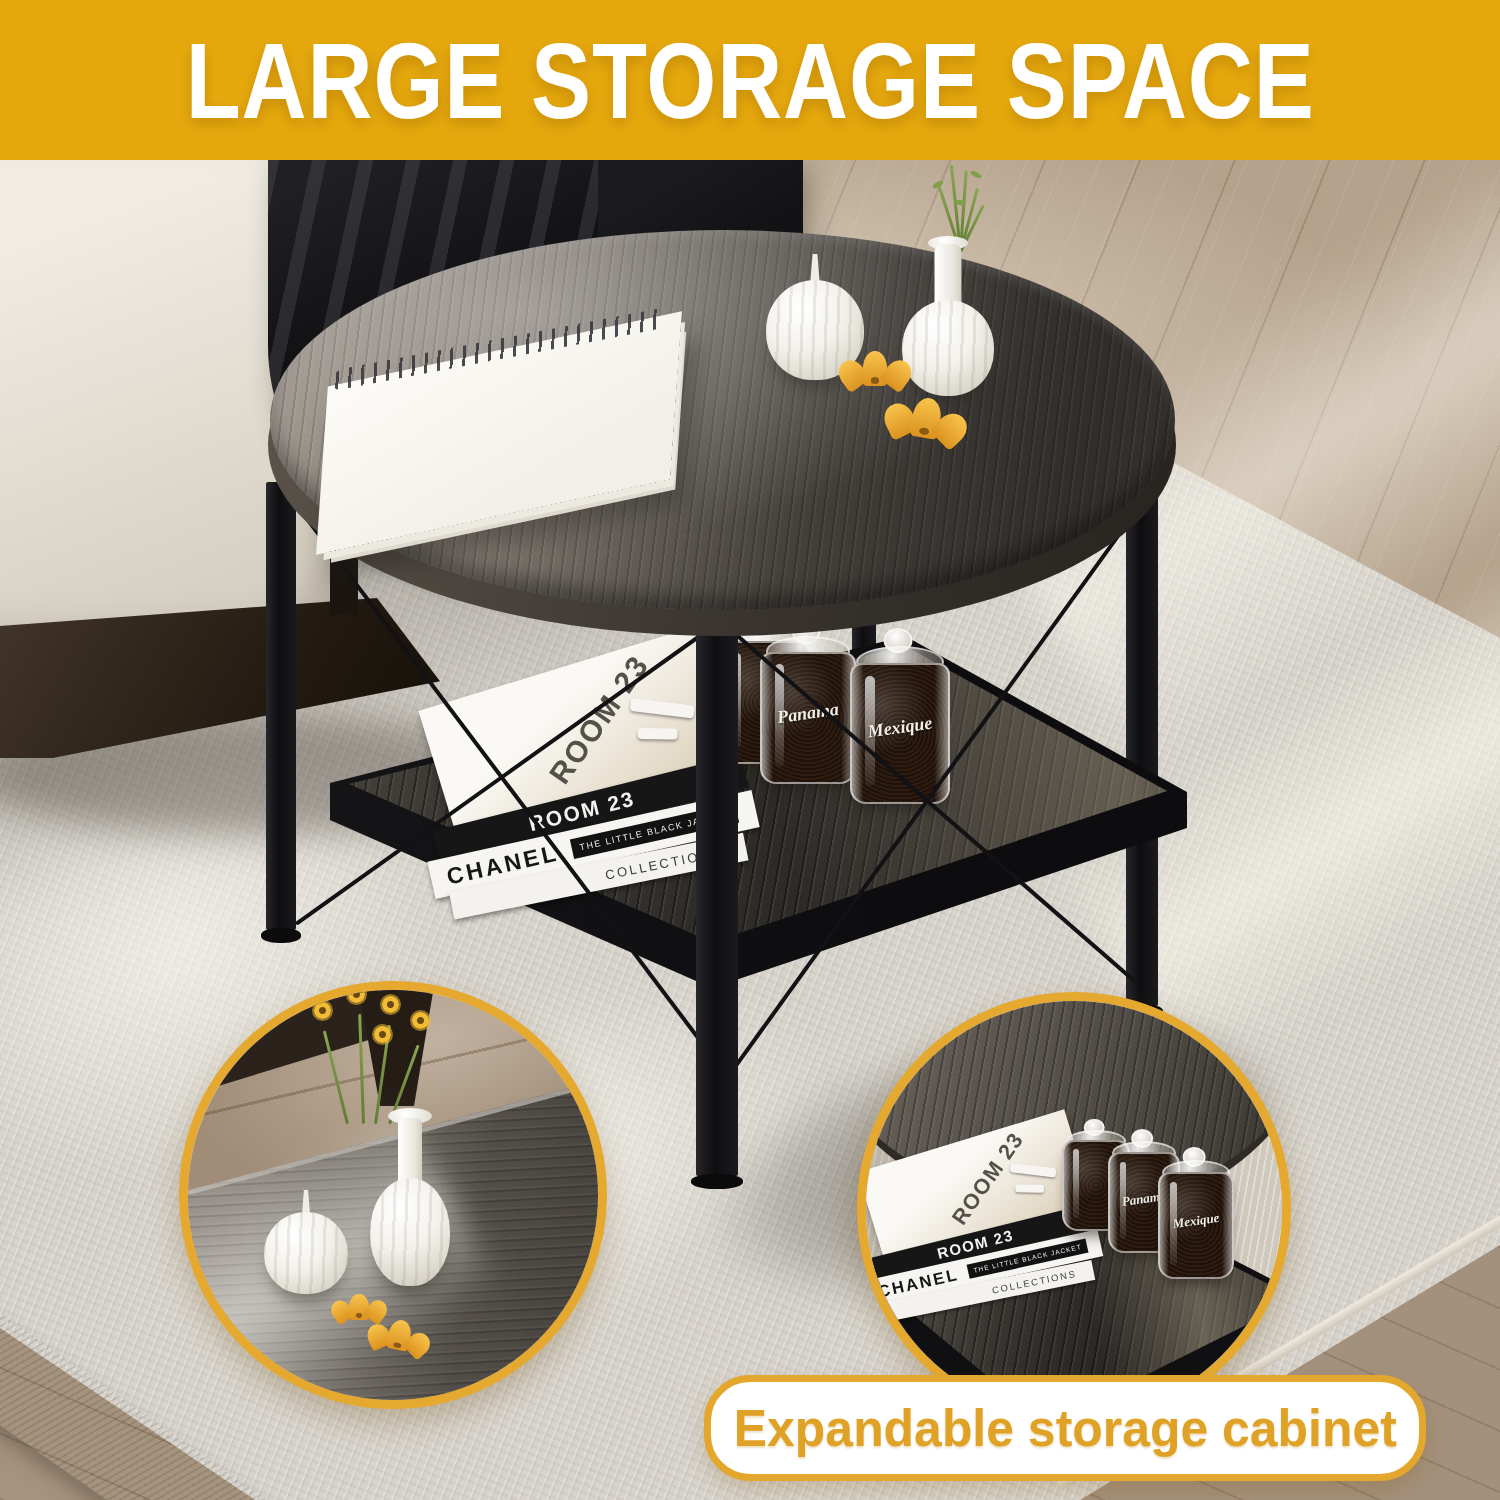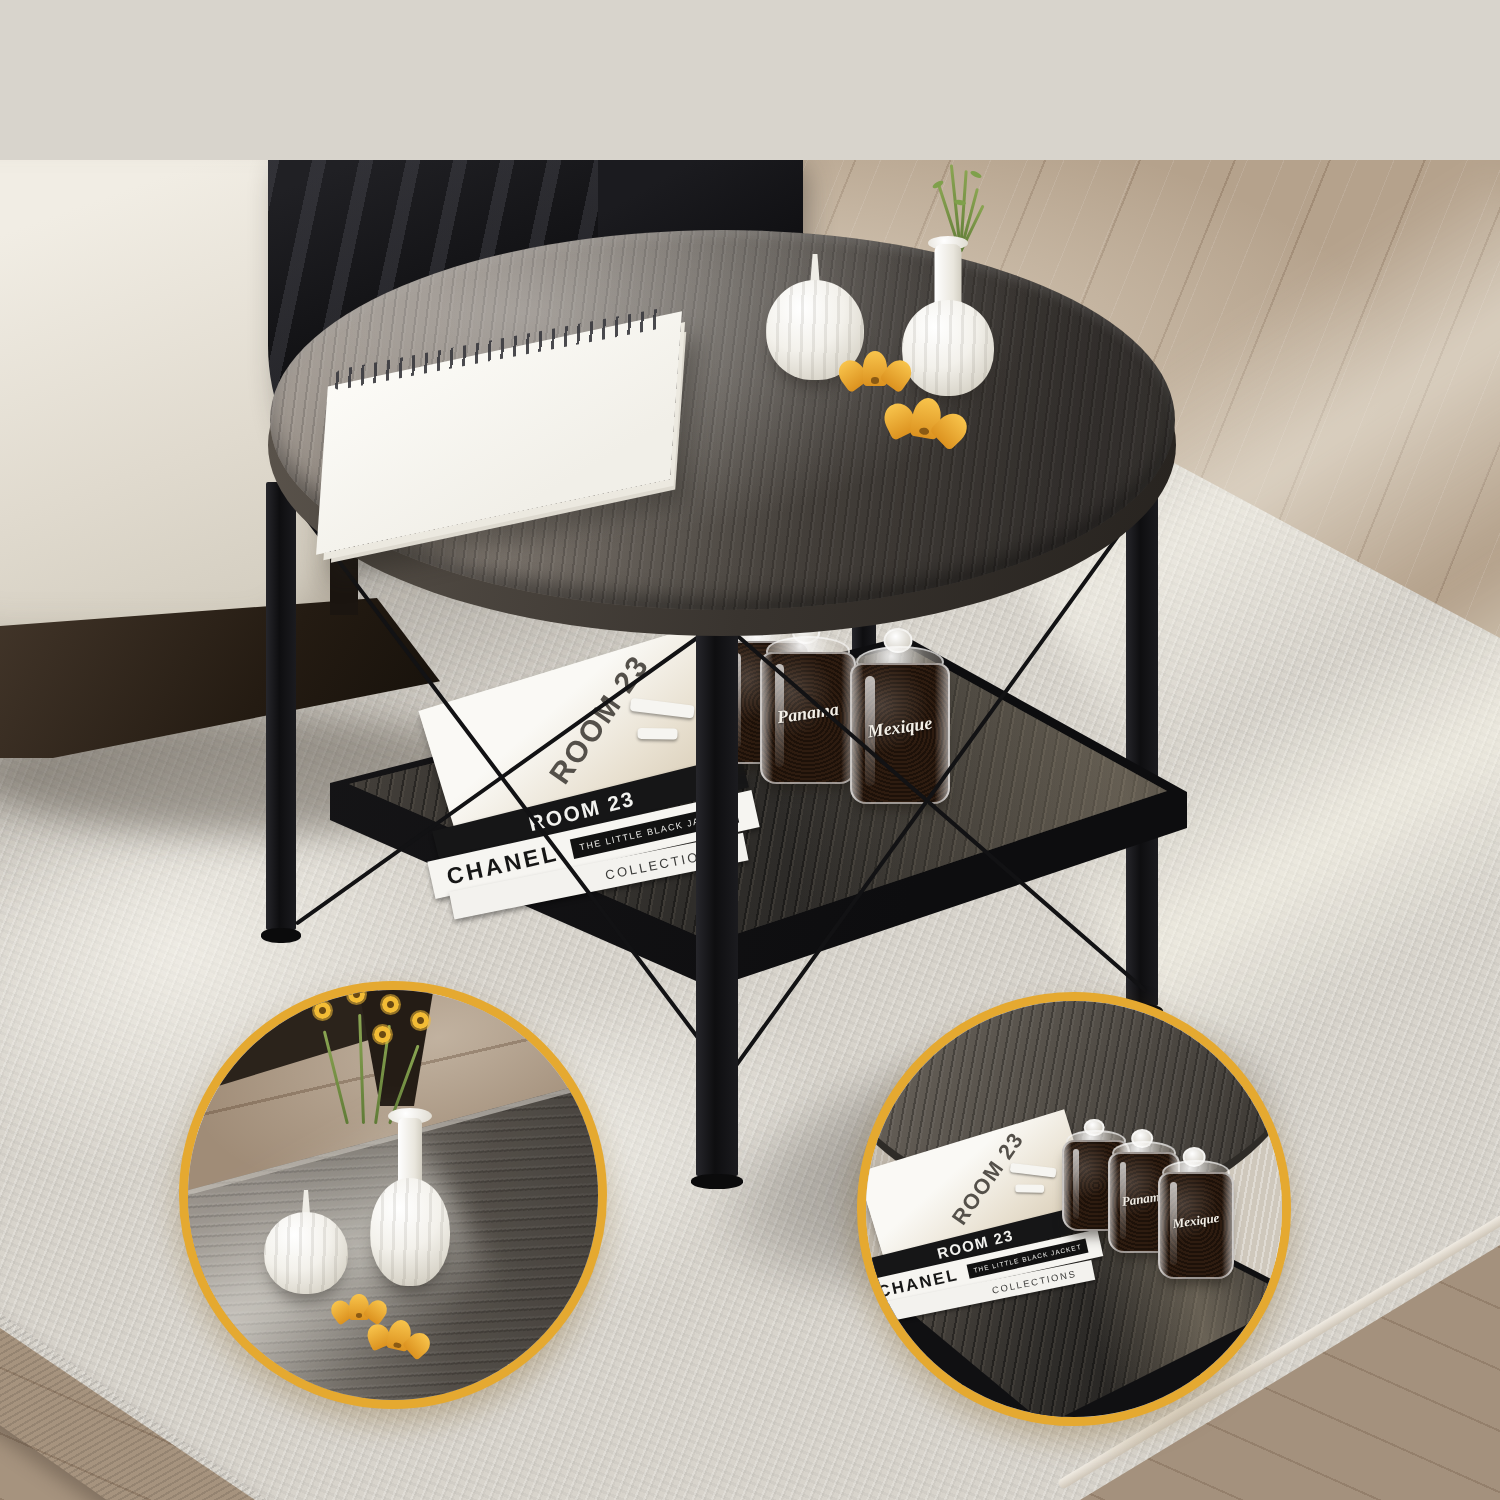--- a/index.html
+++ b/index.html
@@ -294,20 +294,23 @@
   .pill-left{left:170px;top:1217px;width:418px;height:90px;}
   .pill-right{left:704px;top:1215px;width:708px;height:92px;}
   .pill-label{color:var(--label-gold);font-weight:700;font-size:52px;white-space:nowrap;
       transform:scaleX(.96);text-shadow:0 2px 2px rgba(190,130,20,.25);}
 </style>
 </head>
 <body>
 
 <div class="canvas">
 
+  <div class="abs banner">
+    <div class="banner-title">LARGE STORAGE SPACE</div>
+  </div>
 
   <div class="abs photo">
 
     <div class="abs wall-tr"></div>
     <div class="abs floor-tr"></div>
     <div class="abs floor-bl"></div>
     <div class="abs rug-edge-bl"></div>
     <div class="abs floor-br"></div>
     <div class="abs rug-edge-br"></div>
     <div class="abs sun sun1"></div>
@@ -501,15 +504,18 @@
           <div class="knob"></div>
             <div class="lid"></div>
           <div class="body">
               <span class="shine"></span>
             <span class="jar-label">Mexique</span>
             </div>
         </div>
       </div>
     </div>
 
+    <div class="abs pill pill-right">
+      <span class="pill-label">Expandable storage cabinet</span>
+    </div>
 
   </div>
 </div>
 
 </body></html>

